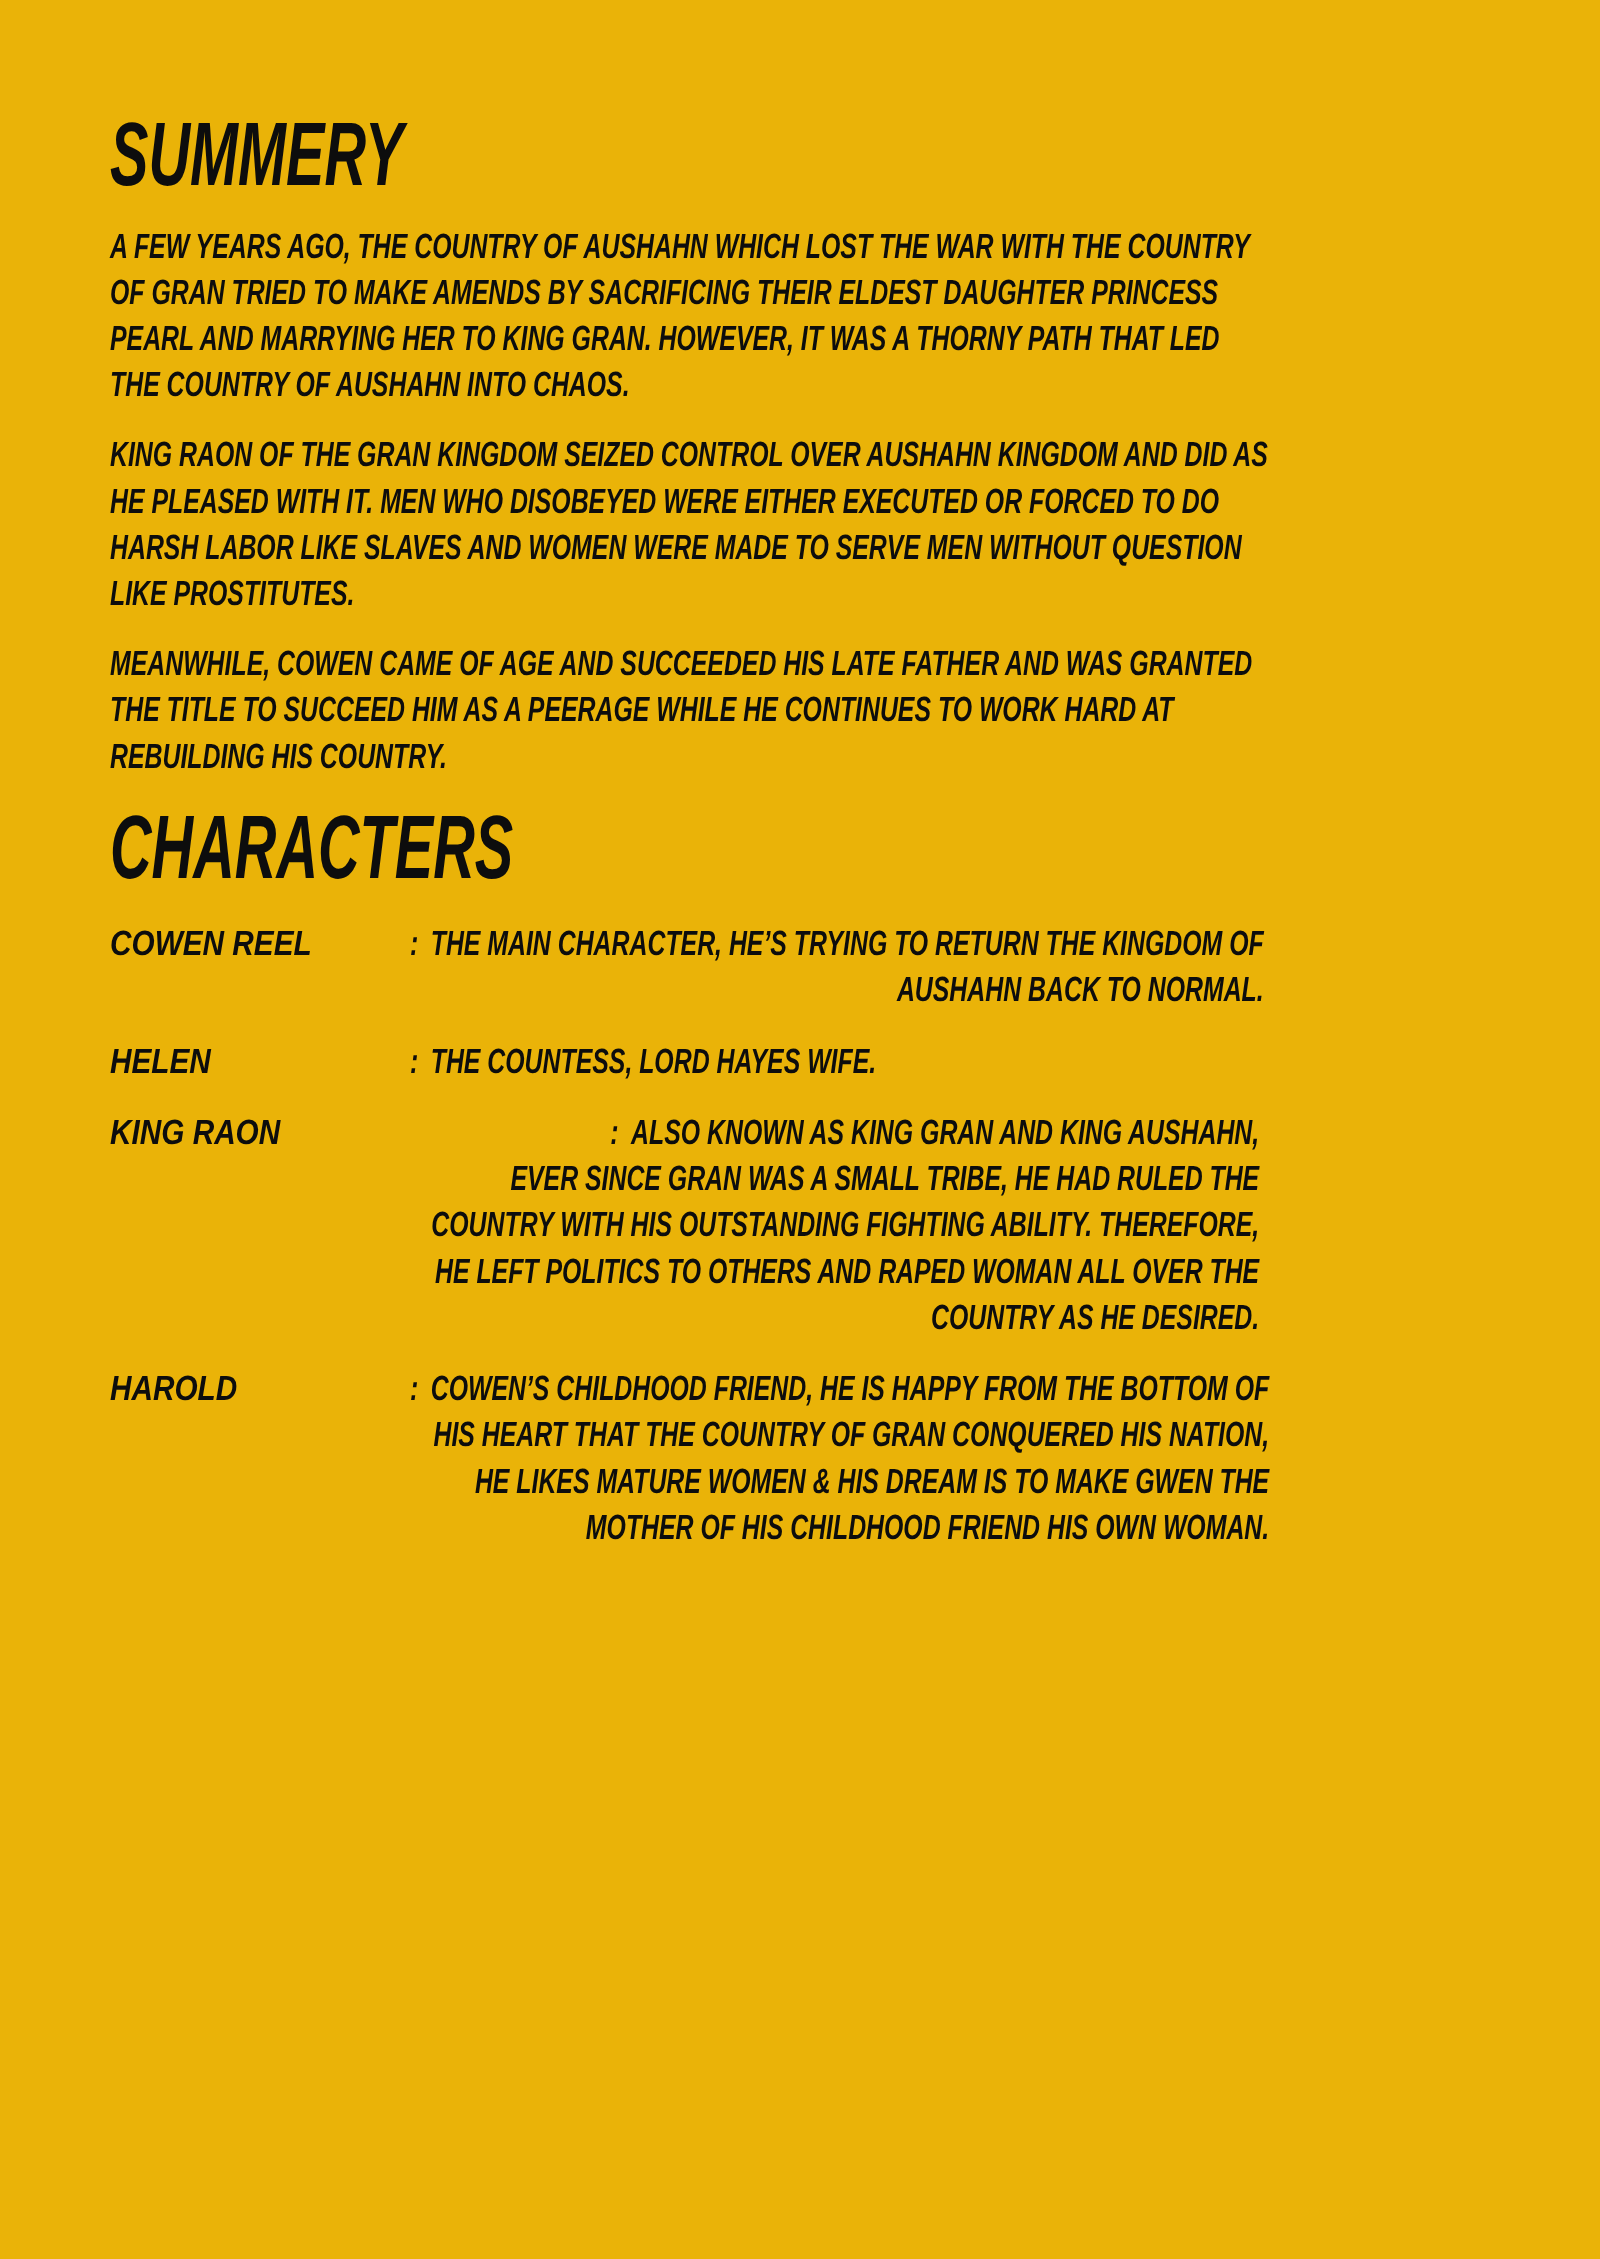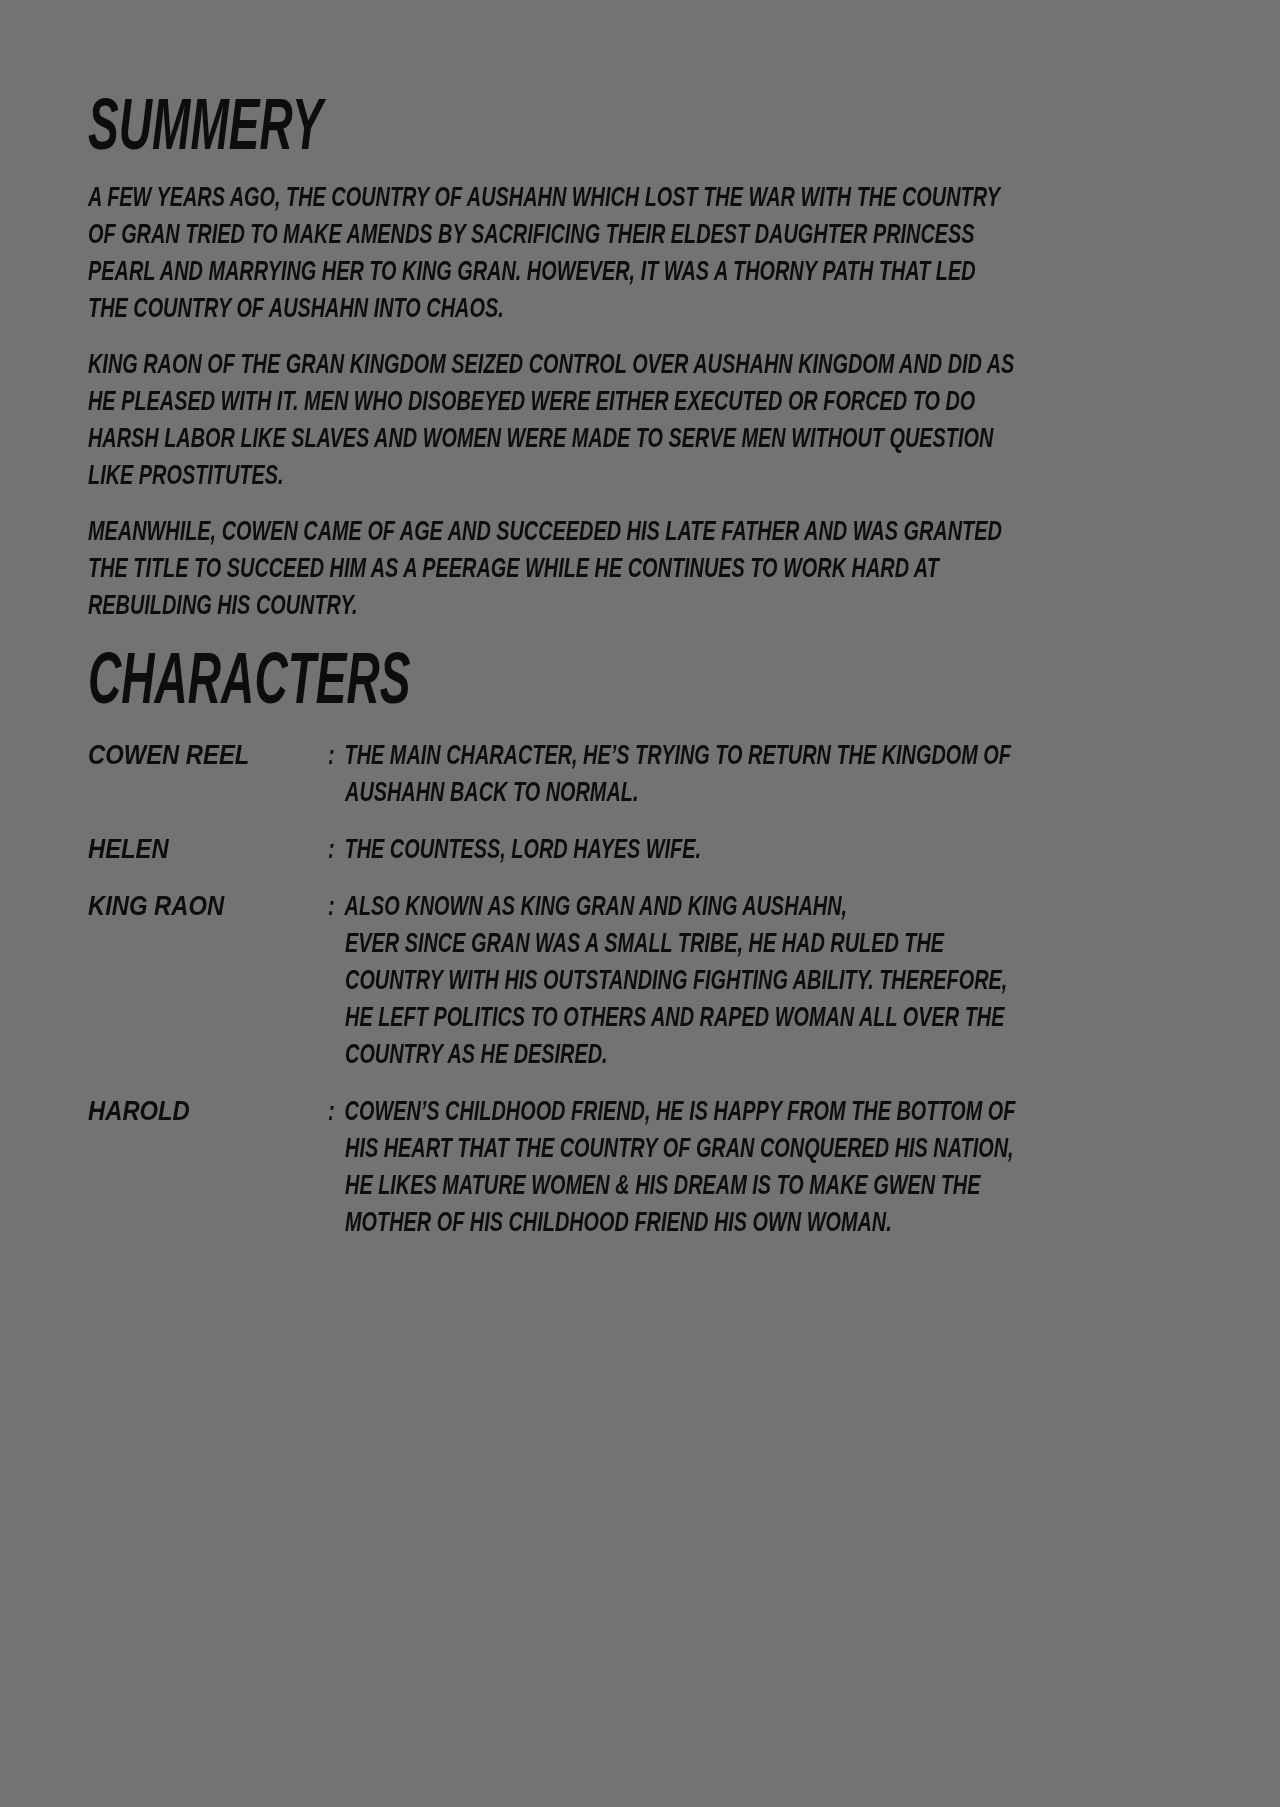--- a/index.html
+++ b/index.html
@@ -4,21 +4,21 @@
 <style>
   html, body {
     margin: 0;
     padding: 0;
     background: #ffffff;
   }
   .page {
     position: relative;
     width: 1280px;
     height: 1807px;
-    background: #737373;
+    background: #eab308;
     overflow: hidden;
     box-sizing: border-box;
     padding: 88px 0 0 88px;
     color: #0d0d0d;
     font-family: "Liberation Sans", sans-serif;
   }
   
   .heading {
     font-size: 72px;
     line-height: 72px;
@@ -41,20 +41,21 @@
     font-weight: bold;
     font-style: italic;
     white-space: pre;
     width: max-content;
     transform: scaleX(0.71);
     transform-origin: 0 0;
     margin: 0 0 19px 0;
   }
   .char-list {
     margin-top: 2px;
+    text-align: right;
   }
   .char-row {
     display: grid;
     grid-template-columns: 240px 1fr;
     margin-bottom: 20px;
     align-items: start;
   }
   .char-name {
     font-size: 28px;
     line-height: 37px;

